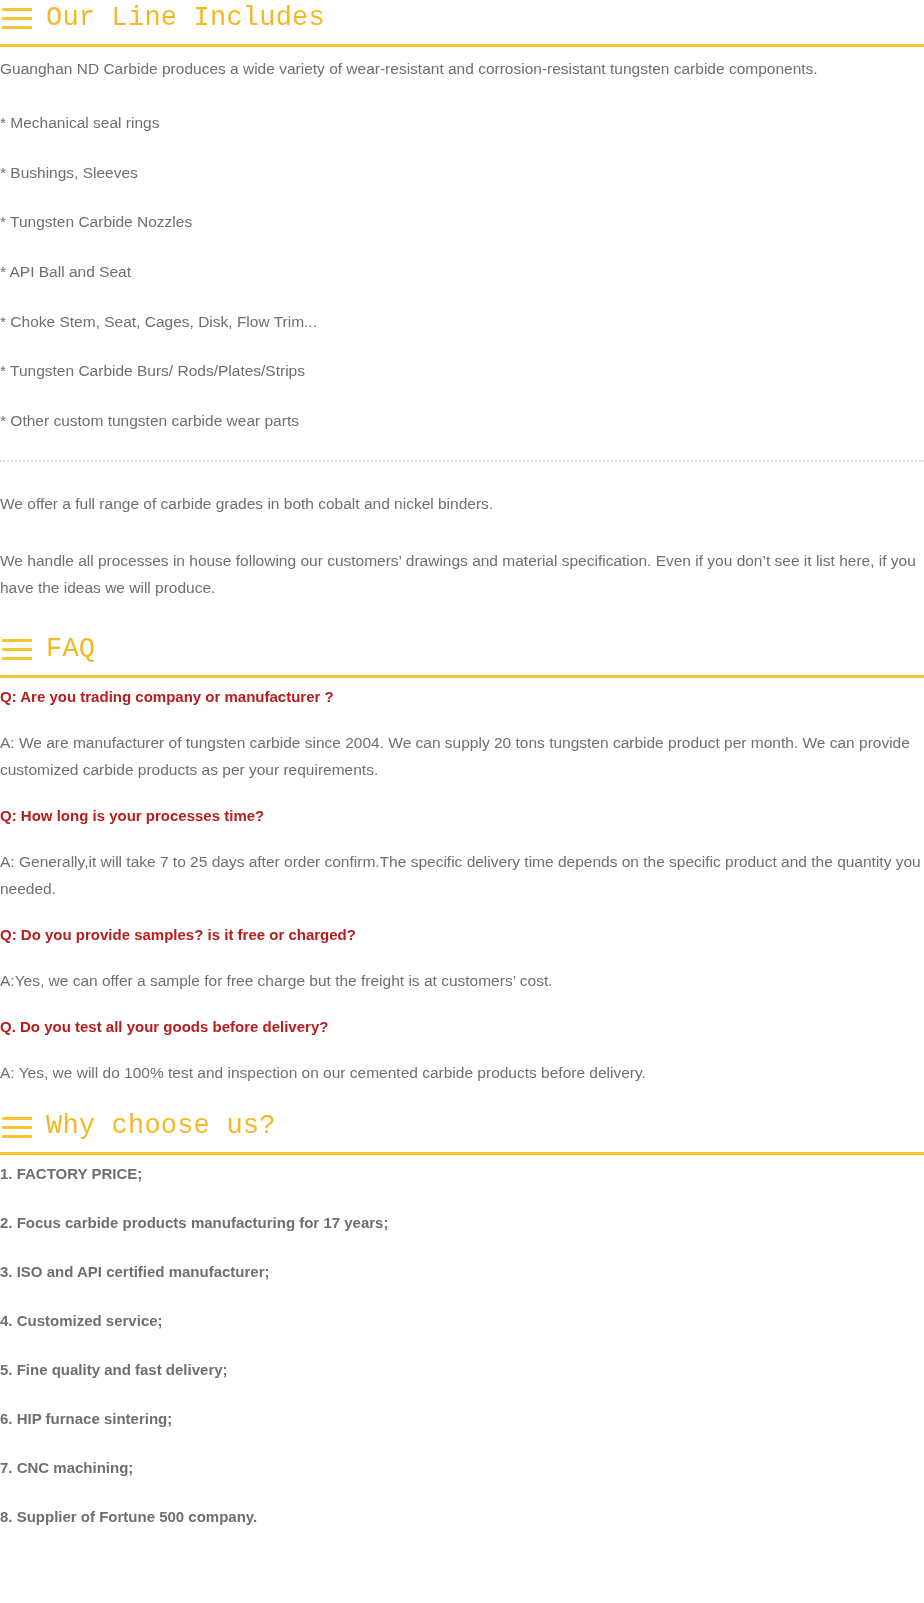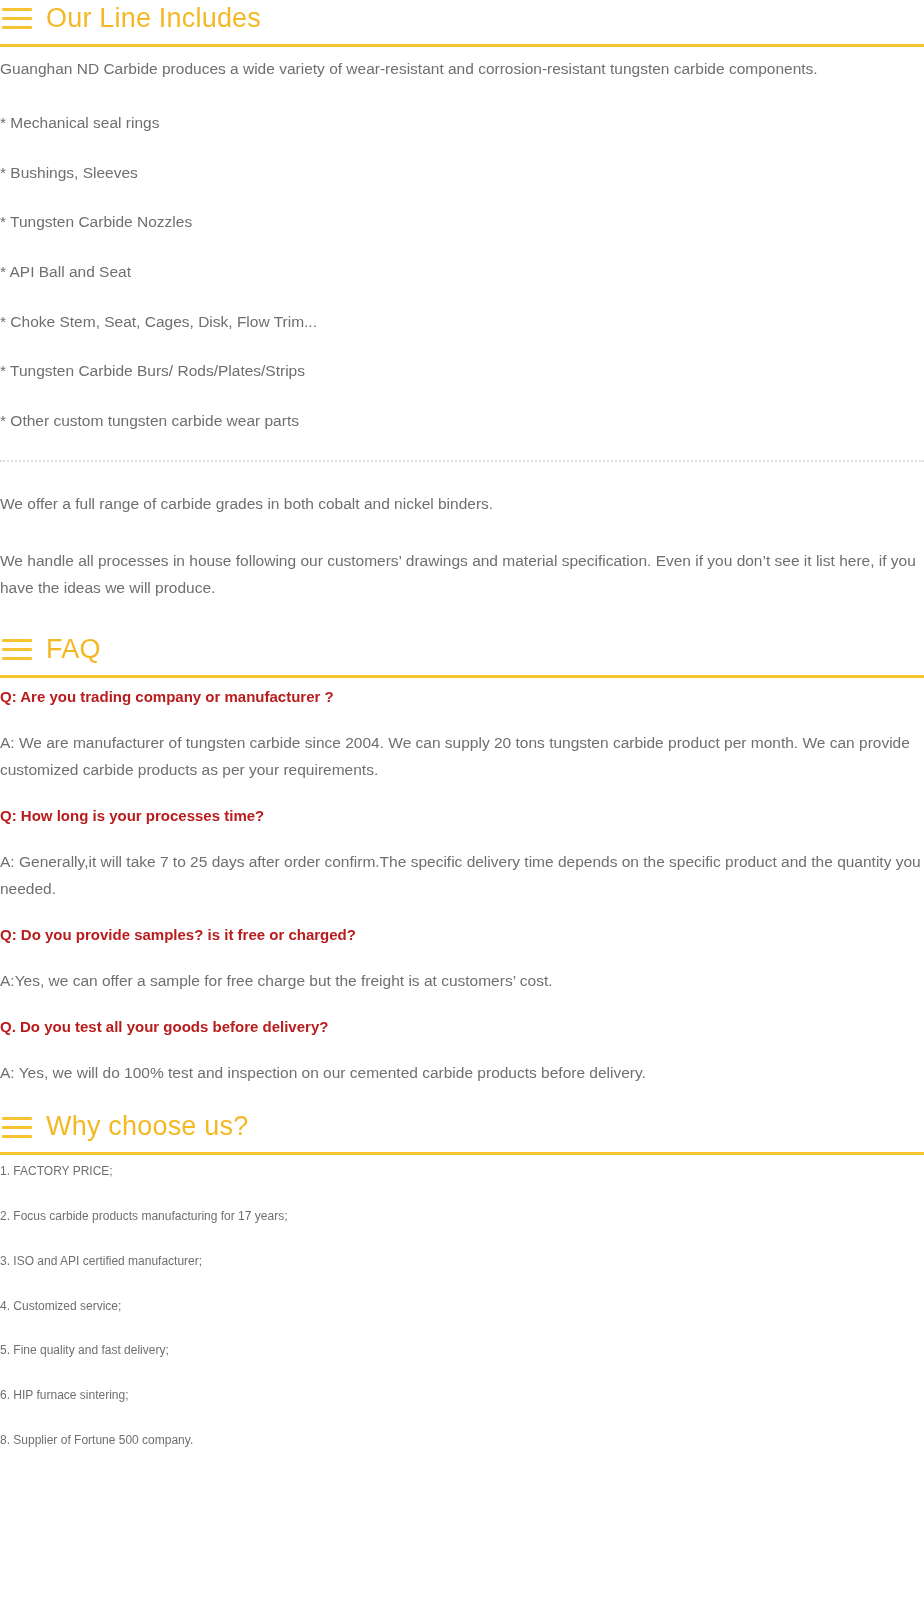--- a/index.html
+++ b/index.html
@@ -46,20 +46,21 @@
     width: 100%;
     background: #f5c430;
     border-radius: 1px;
   }
   .section-title {
     color: #f5b825;
     font-size: 27px;
     font-weight: 400;
     letter-spacing: 0.2px;
     line-height: 1.1;
+    font-family: Liberation Mono, monospace;
   }
 
   .head-gap-top { margin-top: 30px; }
 
   
   .body-block { padding-top: 8px; }
   p.para {
     margin: 0 0 30px 0;
     color: #6f6f6f;
     font-size: 15.5px;
@@ -88,22 +89,23 @@
   }
   .faq-a {
     margin: 0 0 22px 0;
     color: #6f6f6f;
     font-size: 15.5px;
     line-height: 1.75;
   }
   .why-item {
     margin: 0 0 28px 0;
     color: #6f6f6f;
-    font-size: 12px;
+    font-size: 15px;
     line-height: 1.4;
+    font-weight: bold;
   }
 </style>
 </head>
 <body>
 
 <div class="page">
 
   <div class="section-head">
     <span class="hamburger">
       <span></span>
@@ -161,16 +163,17 @@
     <span class="section-title">Why choose us?</span>
   </div>
 
   <div class="body-block">
     <p class="why-item">1. FACTORY PRICE;</p>
     <p class="why-item">2. Focus carbide products manufacturing for 17 years;</p>
     <p class="why-item">3. ISO and API certified manufacturer;</p>
     <p class="why-item">4. Customized service;</p>
     <p class="why-item">5. Fine quality and fast delivery;</p>
     <p class="why-item">6. HIP furnace sintering;</p>
+    <p class="why-item">7. CNC machining;</p>
     <p class="why-item">8. Supplier of Fortune 500 company.</p>
   </div>
 
 </div>
 
 </body></html>

